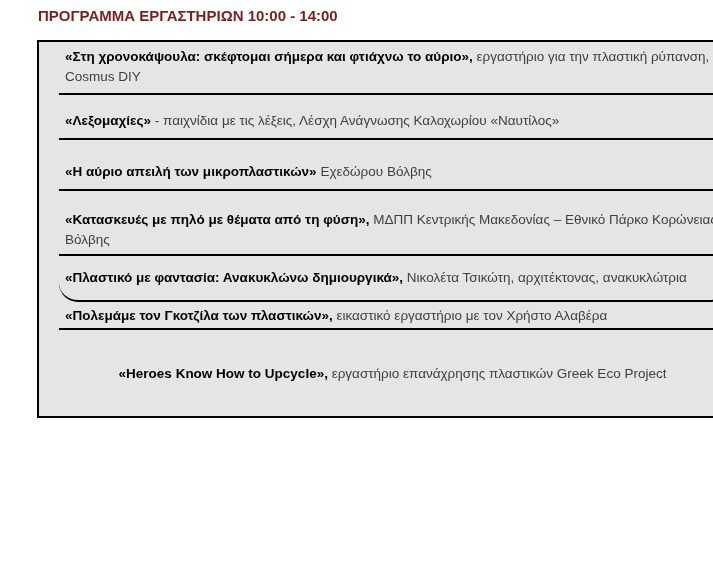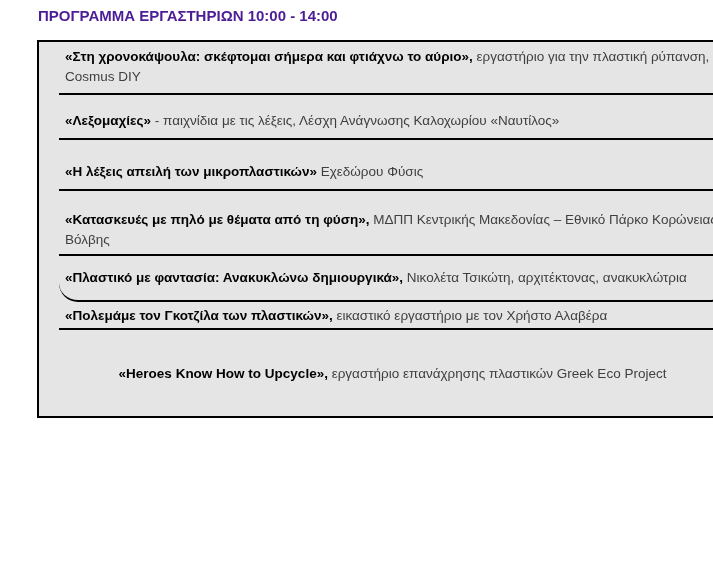--- a/index.html
+++ b/index.html
@@ -13,21 +13,21 @@
     height: 563px;
     overflow: hidden;
     font-family: "Liberation Sans", "DejaVu Sans", sans-serif;
   }
   .page-title {
     position: absolute;
     left: 38px;
     top: 7px;
     font-size: 15px;
     font-weight: bold;
-    color: #4c1d95;
+    color: #7f1d1d;
     white-space: nowrap;
   }
   .workshops-table {
     position: absolute;
     left: 37px;
     top: 40px;
     width: 694px;
     box-sizing: border-box;
     border: 2px solid #000000;
     background: #e5e5e5;
@@ -63,21 +63,21 @@
 <body>
 
 <div class="page-title">ΠΡΟΓΡΑΜΜΑ ΕΡΓΑΣΤΗΡΙΩΝ 10:00 - 14:00</div>
 
 <div class="workshops-table">
   <div class="table-row"><span class="workshop-title">«Στη χρονοκάψουλα: σκέφτομαι σήμερα και φτιάχνω το αύριο»,</span> <span class="workshop-details">εργαστήριο για την πλαστική ρύπανση, Cosmus DIY</span></div>
 
 
   <div class="table-row"><span class="workshop-title">«Λεξομαχίες»</span> <span class="workshop-details">- παιχνίδια με τις λέξεις, Λέσχη Ανάγνωσης Καλοχωρίου «Ναυτίλος»</span></div>
 
-  <div class="table-row"><span class="workshop-title">«Η λέξεις απειλή των μικροπλαστικών»</span> <span class="workshop-details">Εχεδώρου Φύσις</span></div>
+  <div class="table-row"><span class="workshop-title">«Η αύριο απειλή των μικροπλαστικών»</span> <span class="workshop-details">Εχεδώρου Βόλβης</span></div>
 
   <div class="table-row"><span class="workshop-title">«Κατασκευές με πηλό με θέματα από τη φύση»,</span> <span class="workshop-details">ΜΔΠΠ Κεντρικής Μακεδονίας – Εθνικό Πάρκο Κορώνειας Βόλβης</span></div>
 
 
   <div class="table-row"><span class="workshop-title">«Πλαστικό με φαντασία: Ανακυκλώνω δημιουργικά»,</span> <span class="workshop-details">Νικολέτα Τσικώτη, αρχιτέκτονας, ανακυκλώτρια</span></div>
 
   <div class="table-row"><span class="workshop-title">«Πολεμάμε τον Γκοτζίλα των πλαστικών»,</span> <span class="workshop-details">εικαστικό εργαστήριο με τον Χρήστο Αλαβέρα</span></div>
 
   <div class="table-row"><span class="workshop-title">«Heroes Know How to Upcycle»,</span> <span class="workshop-details">εργαστήριο επανάχρησης πλαστικών Greek Eco Project</span></div>
 </div>

